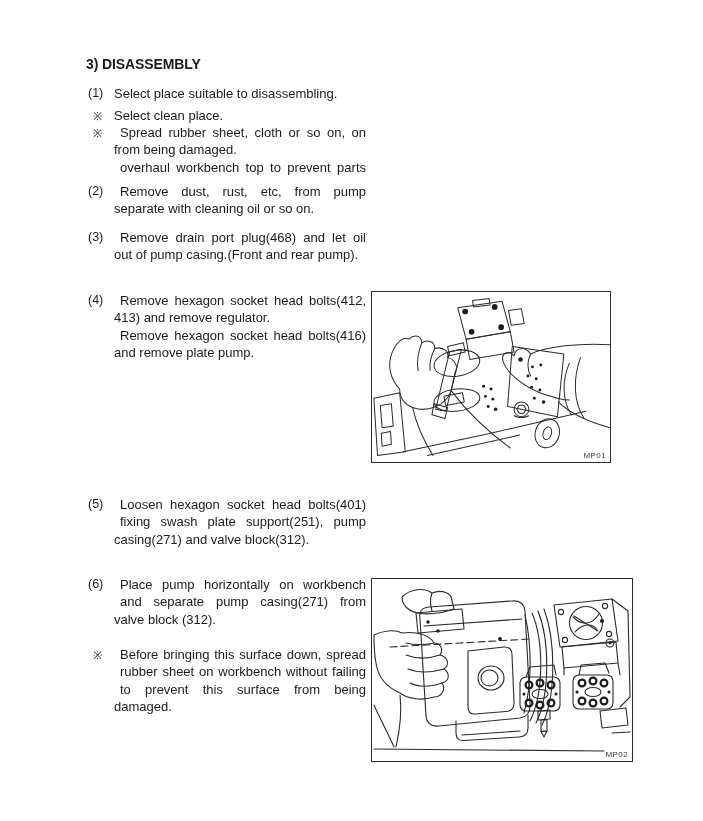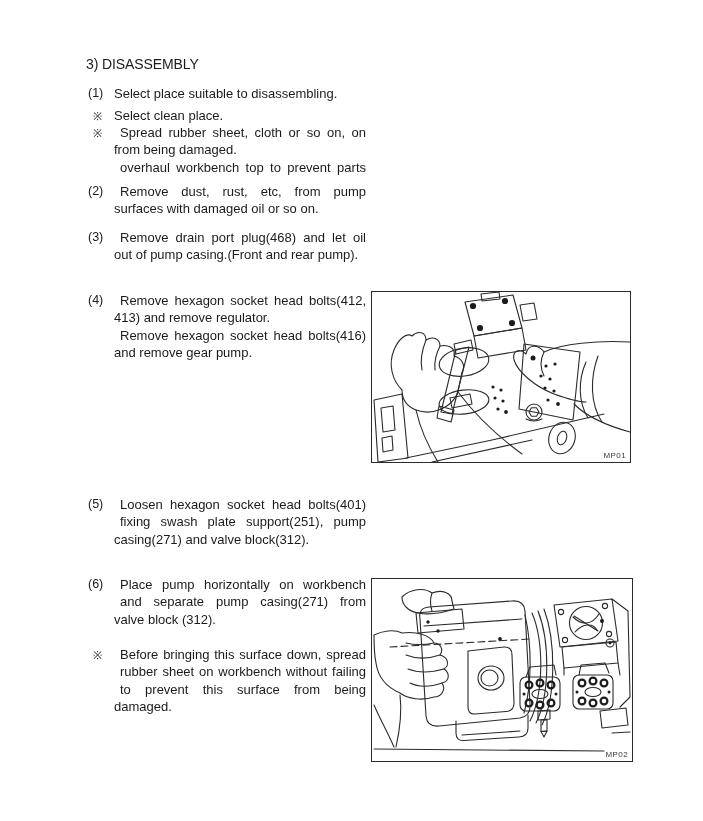--- a/index.html
+++ b/index.html
@@ -9,21 +9,21 @@
     color:var(--ink,#1b1b1b);
   }
   .page{
     position:relative;
     width:703px;height:821px;
     background:var(--paper,#ffffff);
     overflow:hidden;
   }
   .heading{
     position:absolute;left:86px;top:56px;
-    font-size:14px;font-weight:normal;letter-spacing:-0.1px;
+    font-size:14px;font-weight:bold;letter-spacing:-0.1px;
     white-space:nowrap;
   }
   .item{
     position:absolute;left:88px;width:278px;
     display:flex;align-items:flex-start;
   }
   .marker{
     flex:0 0 26px;width:26px;
     font-size:12.5px;line-height:17.3px;
   }
@@ -33,21 +33,21 @@
     font-size:13px;line-height:17.3px;
   }
   .jline{text-align:justify;text-align-last:justify;margin-left:6px;}
   .lline{text-align:left;text-align-last:left;}
   .figure{
     position:absolute;
     border:1.3px solid #2a2a2a;
     background:#fff;
     box-sizing:border-box;
   }
-  #figure-1{left:371px;top:291px;width:260px;height:172px;}
+  #figure-1{left:371px;top:291px;width:240px;height:172px;}
   #figure-2{left:371px;top:578px;width:262px;height:184px;}
   .fig-label{
     position:absolute;right:4px;bottom:2px;
     font-size:8px;color:#3a3a3a;letter-spacing:0.4px;
   }
   .figure svg{display:block;width:100%;height:100%;}
   .figure path,.figure ellipse,.figure circle,.figure rect,.figure line,.figure polyline{
     fill:none;stroke:#2b2b2b;stroke-width:1.1;
     stroke-linecap:round;stroke-linejoin:round;
   }
@@ -80,37 +80,37 @@
         <div class="body">
           <div class="ln jline">Spread rubber sheet, cloth or so on, on</div>
           <div class="ln lline">from being damaged.</div>
           <div class="ln jline">overhaul workbench top to prevent parts</div>
         </div>
       </div>
       <div class="item" style="top: 183px;">
         <span class="marker">(2)</span>
         <div class="body">
           <div class="ln jline">Remove dust, rust, etc, from pump</div>
-          <div class="ln lline">surfaces with damaged oil or so on.</div>
+          <div class="ln lline">separate with cleaning oil or so on.</div>
         </div>
       </div>
       <div class="item" style="top: 229px;">
         <span class="marker">(3)</span>
         <div class="body">
           <div class="ln jline">Remove drain port plug(468) and let oil</div>
           <div class="ln lline">out of pump casing.(Front and rear pump).</div>
         </div>
       </div>
       <div class="item" style="top: 292px;">
         <span class="marker">(4)</span>
         <div class="body">
           <div class="ln jline">Remove hexagon socket head bolts(412,</div>
           <div class="ln lline">413) and remove regulator.</div>
           <div class="ln jline">Remove hexagon socket head bolts(416)</div>
-          <div class="ln lline">and remove gear pump.</div>
+          <div class="ln lline">and remove plate pump.</div>
         </div>
       </div>
       <div class="item" style="top: 496px;">
         <span class="marker">(5)</span>
         <div class="body">
           <div class="ln jline">Loosen hexagon socket head bolts(401)</div>
           <div class="ln jline">fixing swash plate support(251), pump</div>
           <div class="ln lline">casing(271) and valve block(312).</div>
         </div>
       </div>

